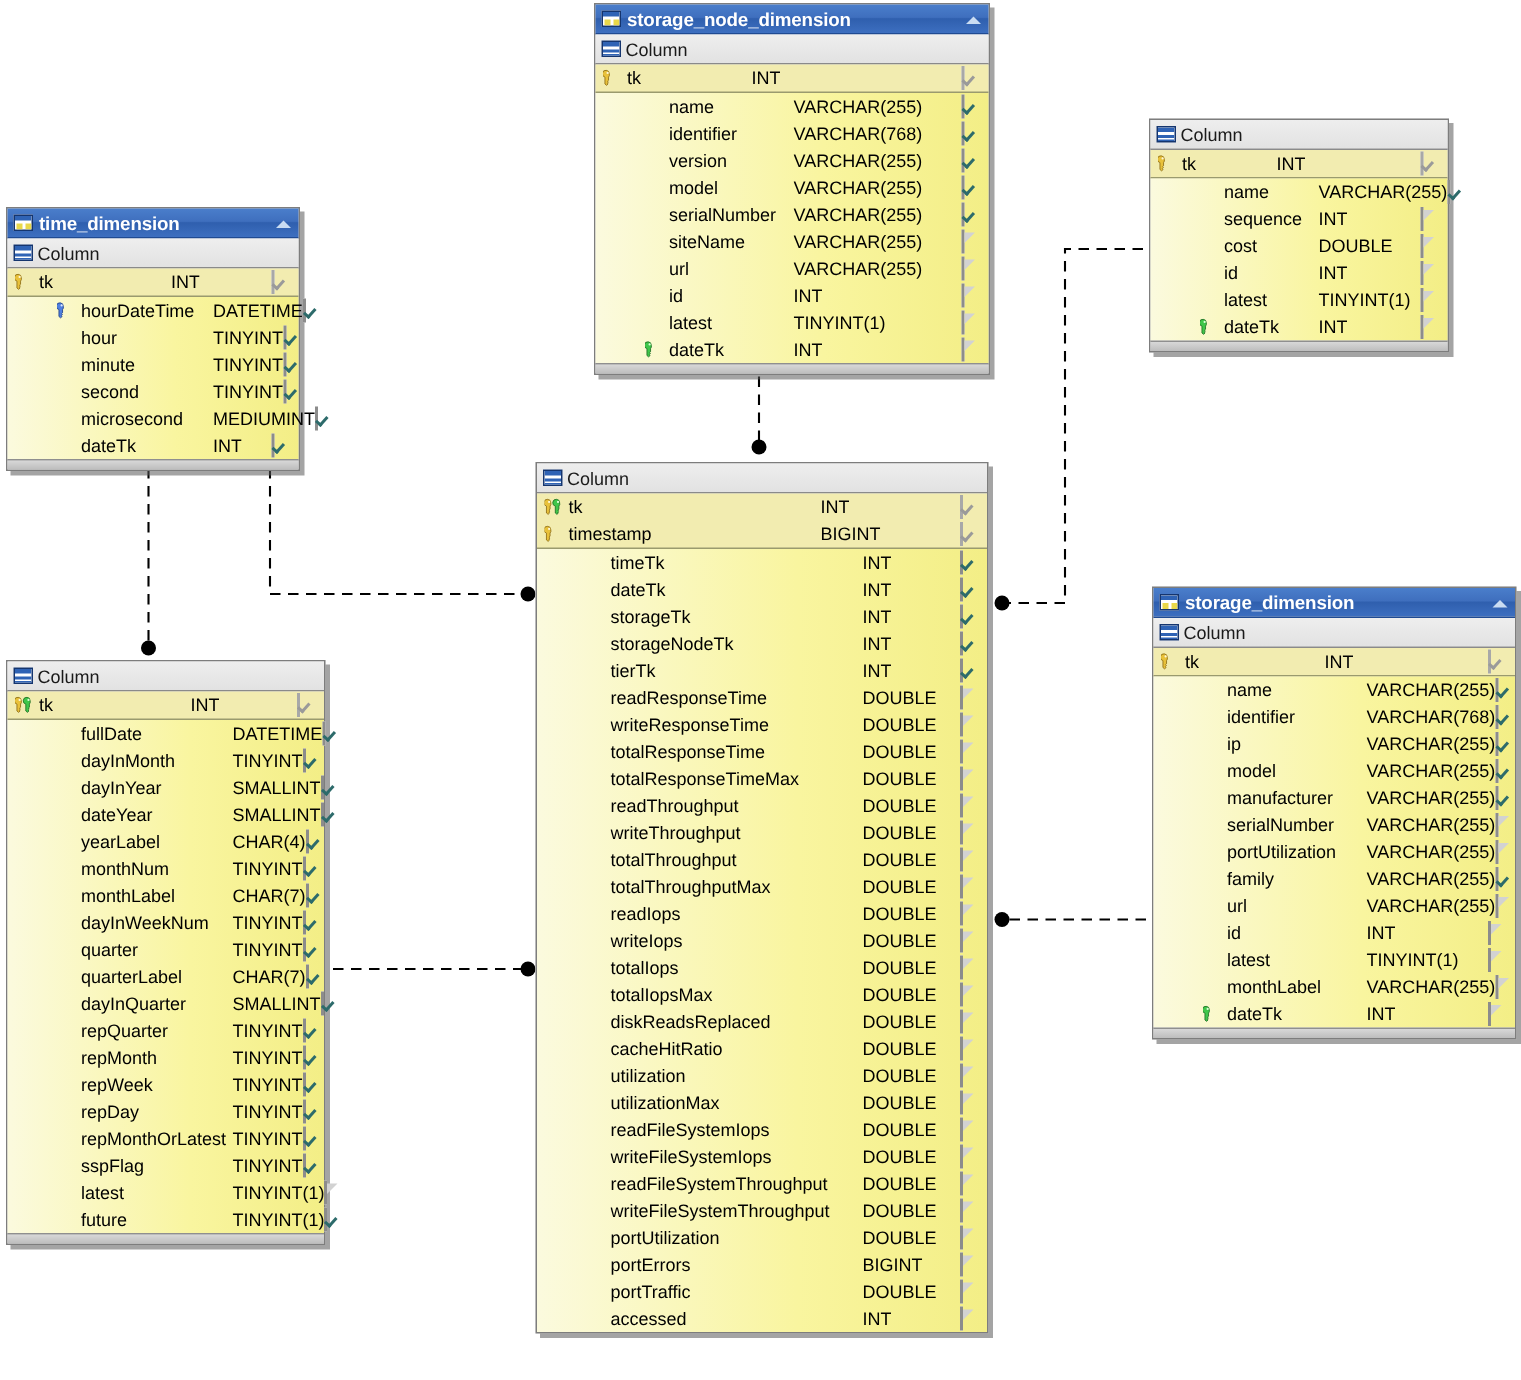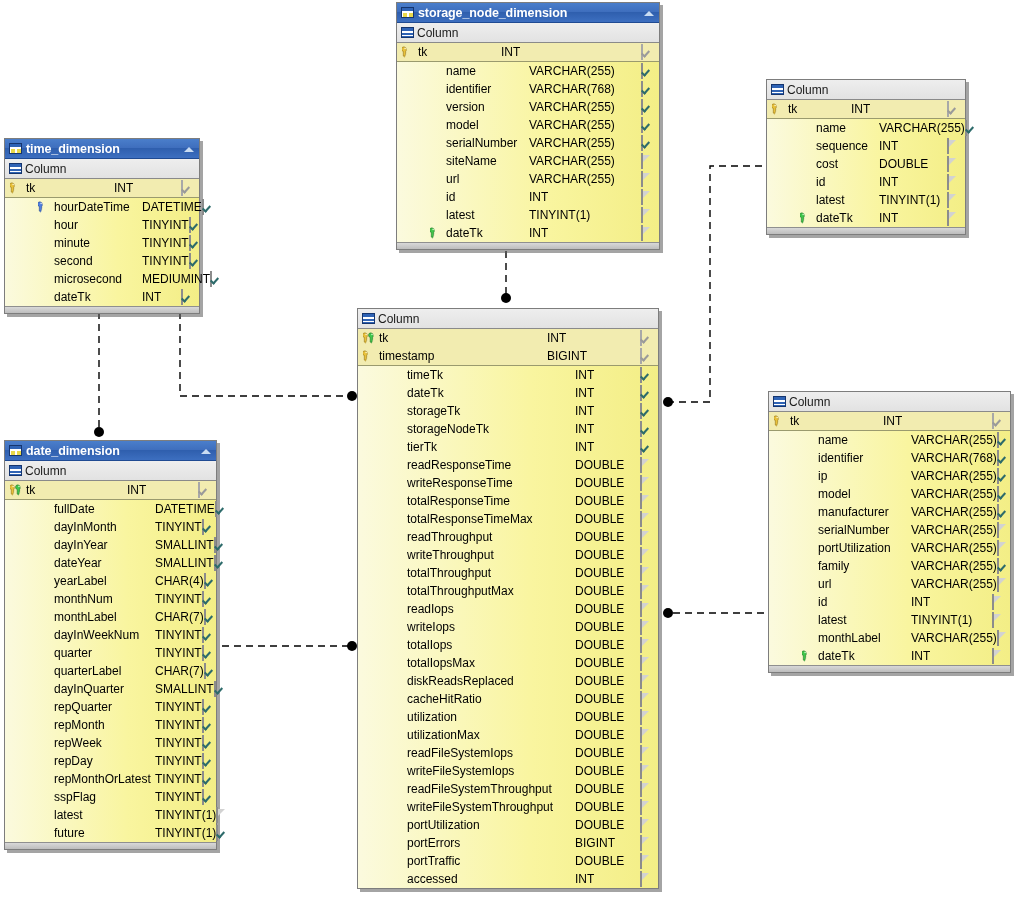--- a/index.html
+++ b/index.html
@@ -697,20 +697,25 @@
         </div>
         <div class="row">
           <span class="keycell"></span>
           <span class="cname" style="width:168px">accessed</span>
           <span class="ctype">INT</span>
           <span class="cbox"><span class="chk unchecked"></span></span>
         </div>
       </div>
     </div>
     <div class="table-box" style="left: 768px; top: 391px; width: 243px;">
+      <div class="tbl-title">
+        <span class="icon-table"></span>
+        <span class="ttl-text">storage_dimension</span>
+        <span class="chevron"></span>
+      </div>
       <div class="tbl-colhdr">
         <span class="icon-columns"></span>
         <span>Column</span>
       </div>
       <div class="pk-group">
         <div class="row">
           <span class="keycell">
             <span class="key">
               <svg width="12" height="12" viewBox="0 0 12 12">
                 <path d="M4.2 3.2a2.3 2.3 0 1 0-2.9 2.2L1.3 10l1.1.9 1-.9-.5-.6.7-.7-.6-.6.7-.6V5.4a2.3 2.3 0 0 0 .5-2.2z" fill="#e8c13a" stroke="#8a6a12" stroke-width=".55"></path>
@@ -806,25 +811,20 @@
             </span>
           </span>
           <span class="cname" style="width:93px">dateTk</span>
           <span class="ctype">INT</span>
           <span class="cbox"><span class="chk unchecked"></span></span>
         </div>
       </div>
       <div class="tbl-foot"></div>
     </div>
     <div class="table-box" style="left: 4px; top: 440px; width: 213px;">
-      <div class="tbl-title">
-        <span class="icon-table"></span>
-        <span class="ttl-text">date_dimension</span>
-        <span class="chevron"></span>
-      </div>
       <div class="tbl-colhdr">
         <span class="icon-columns"></span>
         <span>Column</span>
       </div>
       <div class="pk-group">
         <div class="row">
           <span class="keycell">
             <span class="key">
               <svg width="12" height="12" viewBox="0 0 12 12">
                 <path d="M4.2 3.2a2.3 2.3 0 1 0-2.9 2.2L1.3 10l1.1.9 1-.9-.5-.6.7-.7-.6-.6.7-.6V5.4a2.3 2.3 0 0 0 .5-2.2z" fill="#e8c13a" stroke="#8a6a12" stroke-width=".55"></path>

